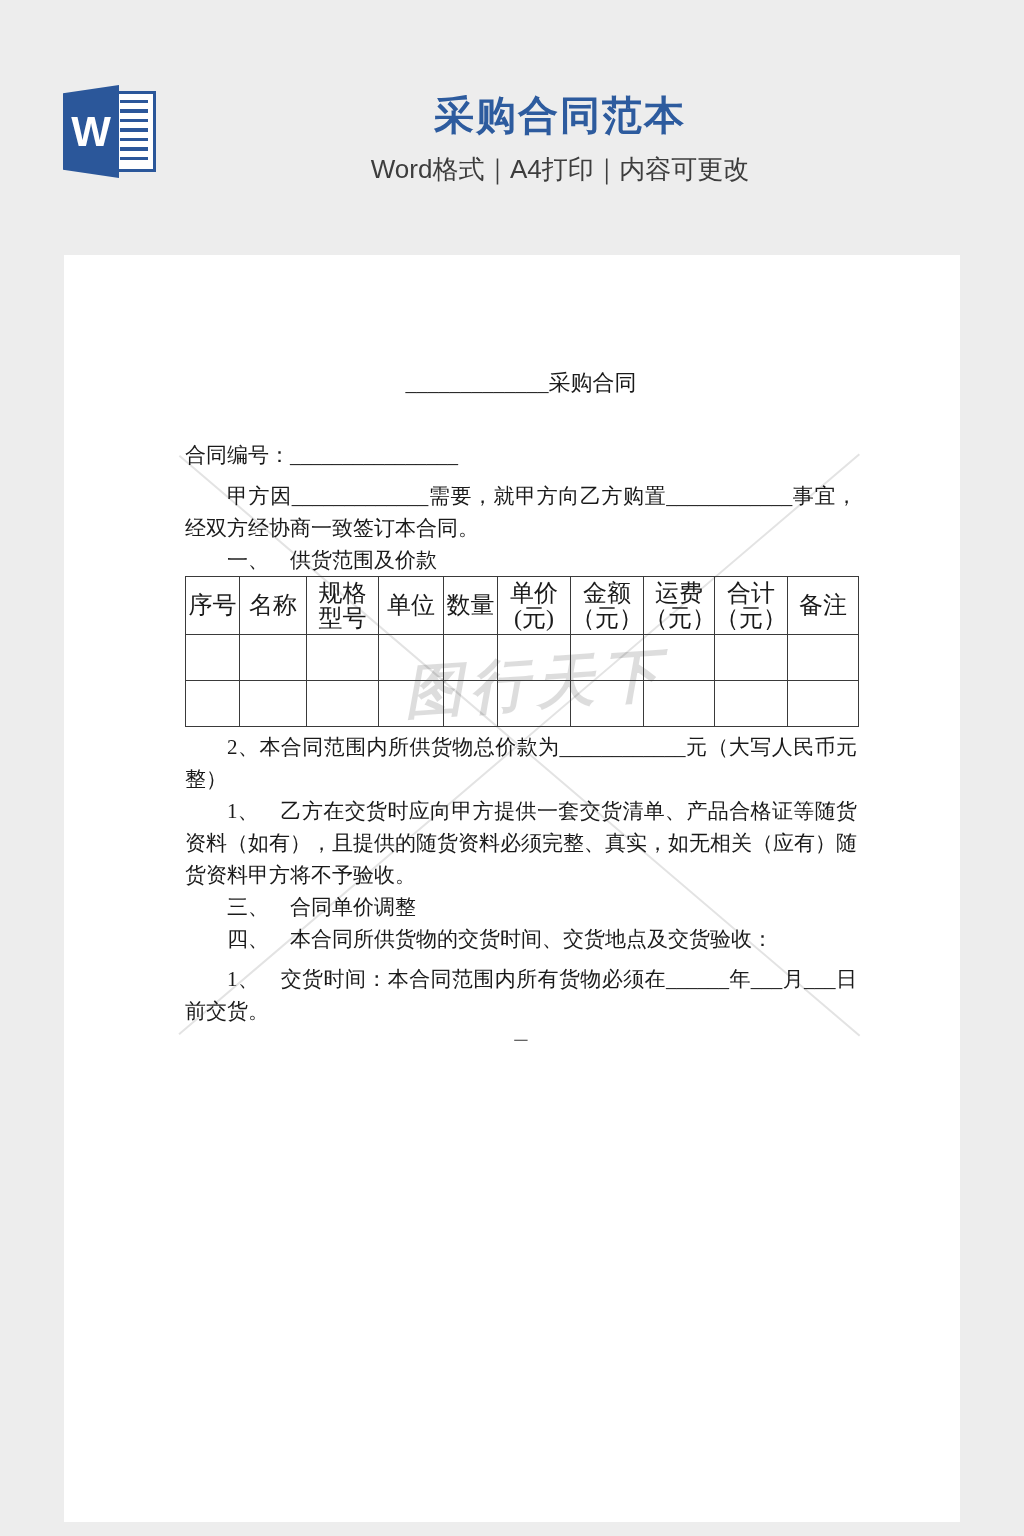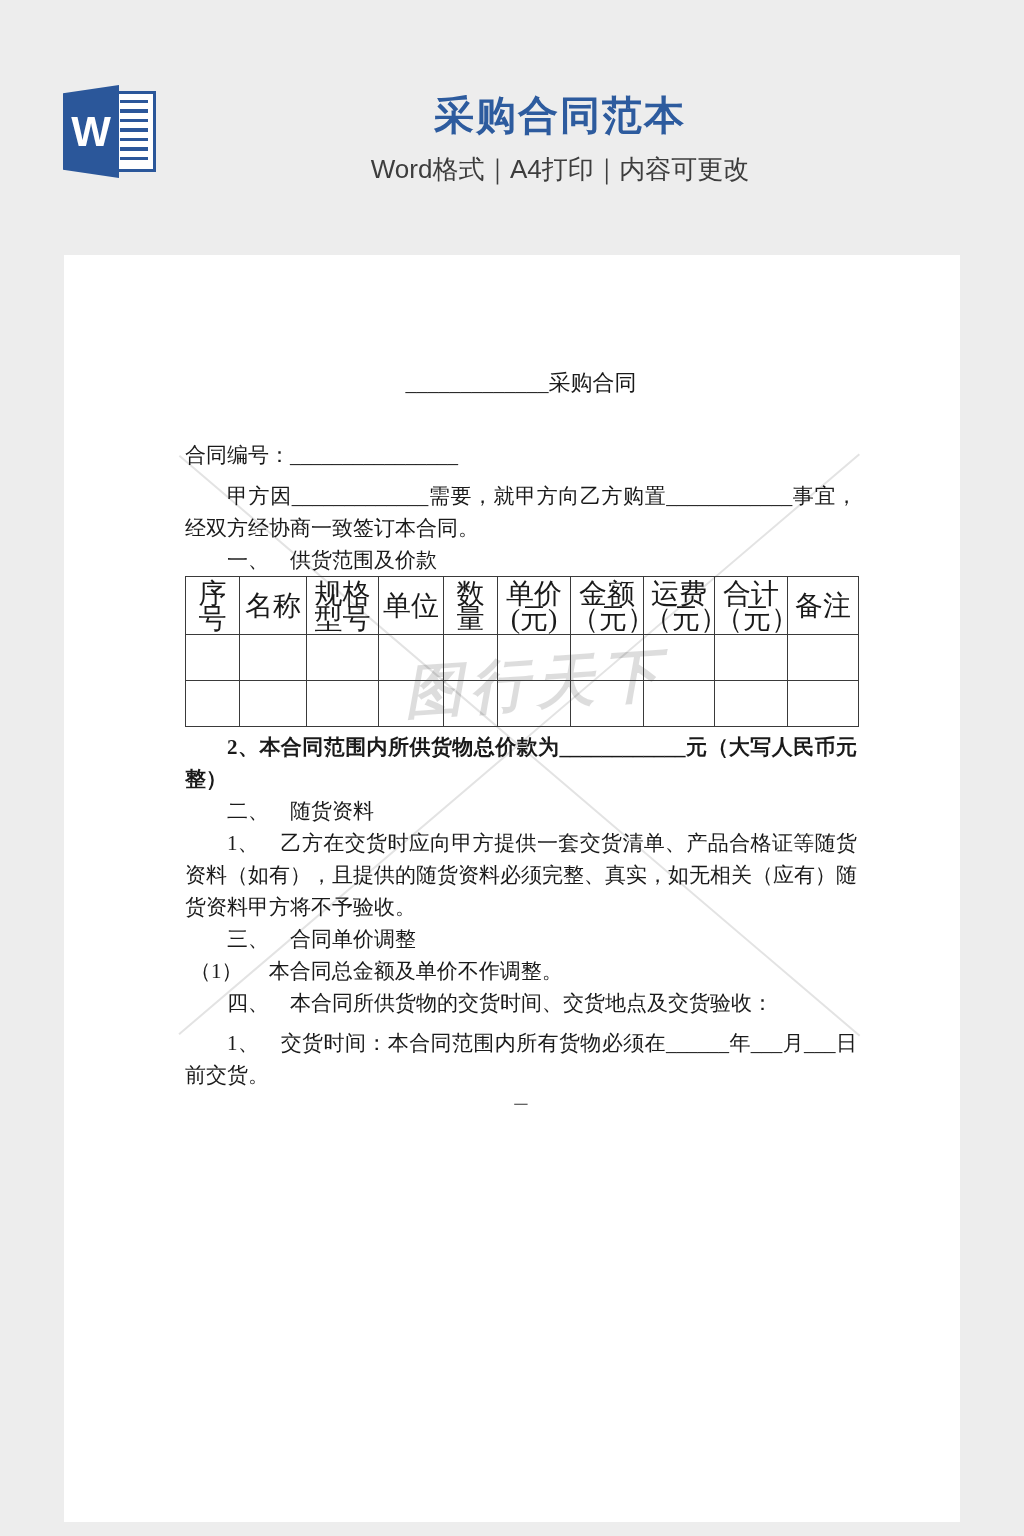--- a/index.html
+++ b/index.html
@@ -59,26 +59,26 @@
   }
   .doc-title {
     margin:0; padding-top:108px; line-height:40px;
     text-align:center; font-size:22px; font-weight:400;
   }
   .line50 { margin:0; line-height:50px; }
   .first-gap { margin-top:27px; }
   .para { margin:0; line-height:32px; }
   .indent { text-indent:42px; }
   .indent-sm { text-indent:5px; }
-  .mt4 { margin-top:4px;font-weight:bold; }
+  .mt4 { margin-top:4px; }
   .mt8 { margin-top:8px; }
   
   table.goods {
     border-collapse:collapse; table-layout:fixed; width:673px;
-    margin:0; font-size:28px; color:#1a1a1a;
+    margin:0; font-size:24px; color:#1a1a1a;
   }
   table.goods th, table.goods td {
     border:1.5px solid #3a3a3a; padding:0; text-align:center;
     vertical-align:middle; font-weight:400;
   }
   table.goods thead th { height:57px; line-height:25px; white-space:pre-line; }
   table.goods tbody td { height:45px; }
   table.goods tr.total td { height:41px; }
   .c1{width:54px}.c2{width:67px}.c3{width:72px}.c4{width:65px}.c5{width:54px}
   .c6{width:73px}.c7{width:73px}.c8{width:71px}.c9{width:73px}.c10{width:71px}
@@ -165,21 +165,19 @@
             <td></td>
             <td></td>
             <td></td>
             <td></td>
             <td></td>
           </tr>
         </tbody>
     </table>
 
     <p class="para indent mt4">2、本合同范围内所供货物总价款为____________元（大写人民币元整）</p>
-    <p class="para indent">二、　随货资料</p>
     <p class="para indent">1、　乙方在交货时应向甲方提供一套交货清单、产品合格证等随货资料（如有），且提供的随货资料必须完整、真实，如无相关（应有）随货资料甲方将不予验收。</p>
     <p class="para indent">三、　合同单价调整</p>
-    <p class="para indent-sm">（1）　 本合同总金额及单价不作调整。</p>
     <p class="para indent">四、　本合同所供货物的交货时间、交货地点及交货验收：</p>
     <p class="para indent mt8">1、　交货时间：本合同范围内所有货物必须在______年___月___日前交货。</p>
     <p class="page-num">一</p>
   </div>
 </main>
 
 </body></html>

